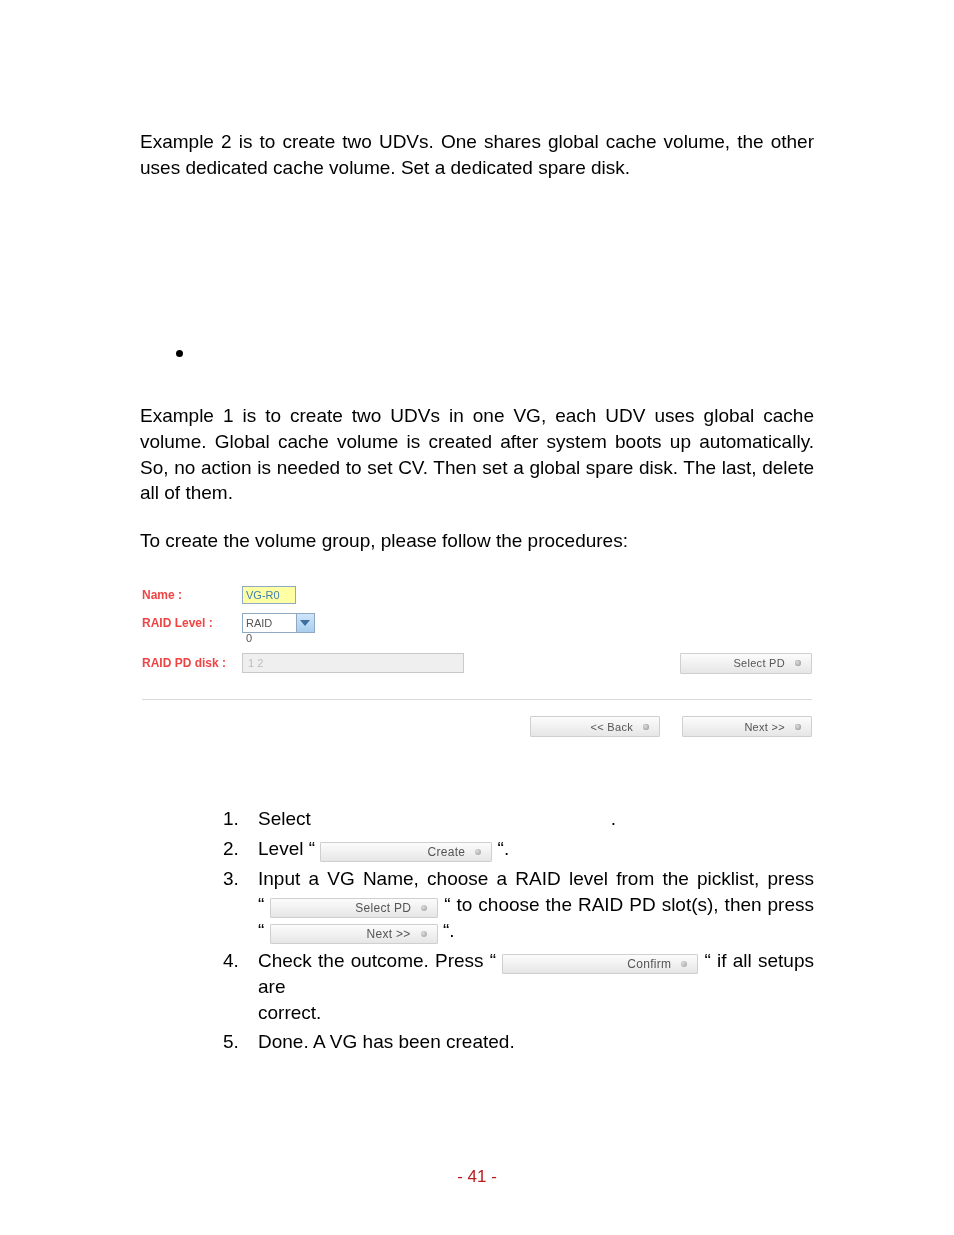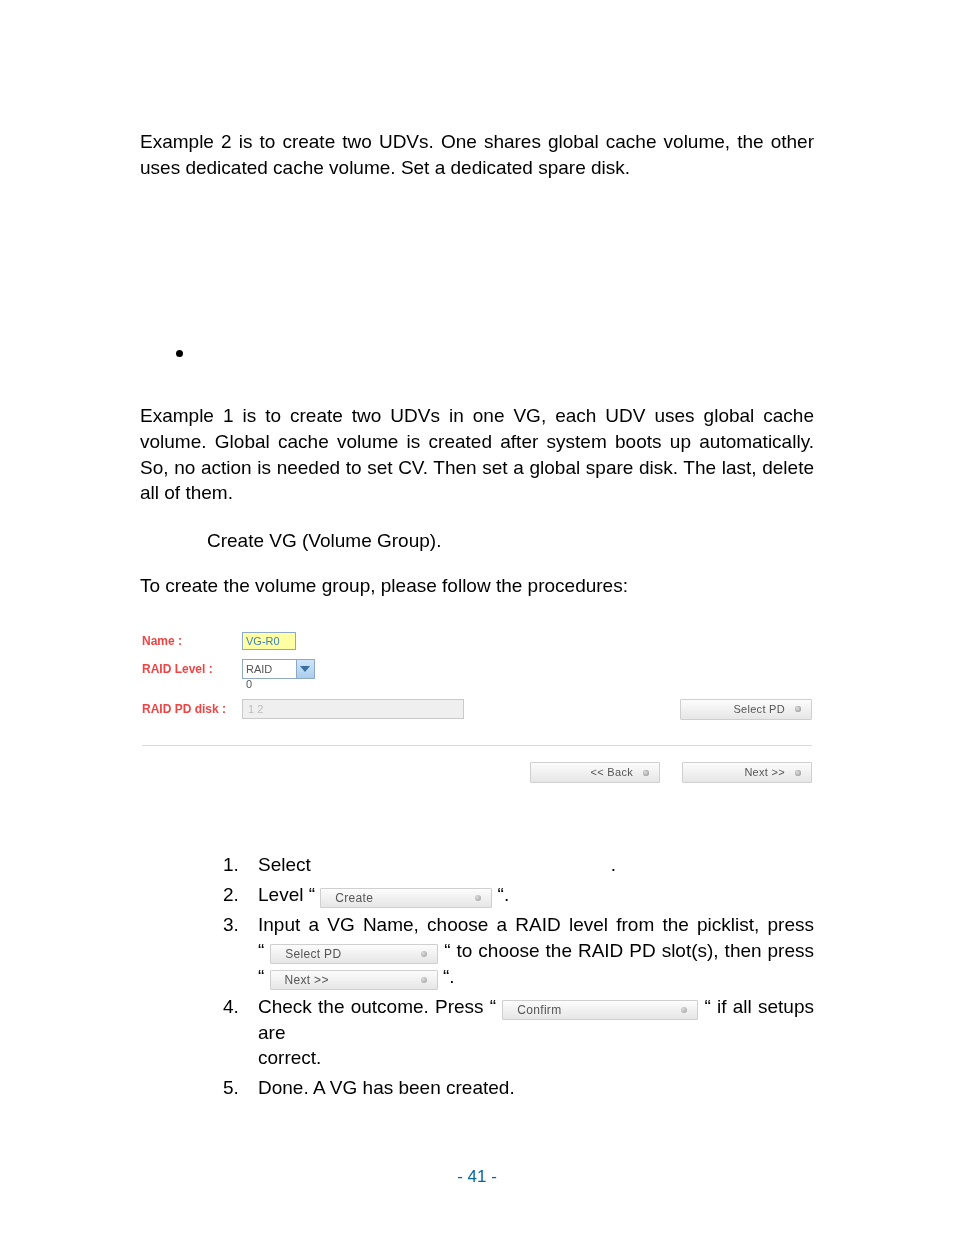--- a/index.html
+++ b/index.html
@@ -170,21 +170,21 @@
     display: inline-flex;
     vertical-align: -1px;
     height: 20px;
     min-width: 168px;
     background: linear-gradient(#fcfcfc, #e6e6e6);
     border: 1px solid #cfcfcf;
     border-radius: 1px;
     font-size: 12px;
     color: #555;
     align-items: center;
-    justify-content: space-between;
+    justify-content: flex-end;
     box-sizing: border-box;
     padding: 0 10px 0 14px;
     letter-spacing: 0.3px;
     font-family: Tahoma, Verdana, Arial, sans-serif;
   }
   .inline-btn .dot {
     width: 6px; height: 6px;
     margin-left: 10px;
     border-radius: 50%;
     background: radial-gradient(circle at 35% 35%, #dcdcdc, #9c9c9c);
@@ -192,36 +192,35 @@
   .inline-btn.small { min-width: 168px; }
   .inline-btn.create  { min-width: 172px; }
   .inline-btn.confirm { min-width: 196px; }
 
   .pfoot {
     position: absolute;
     left: 0; right: 0;
     bottom: 46px;
     text-align: center;
     font-size: 17px;
-    color: #0369a1;
+    color: #b91c1c;
   }
 </style>
 </head>
 <body>
 
 <div class="page">
 
   <p class="justify para1">Example 2 is to create two UDVs. One shares global cache volume, the other uses dedicated cache volume. Set a dedicated spare disk.</p>
 
   <div class="gap"></div>
   <div class="bullet-dot"></div>
 
   <p class="justify para2">Example 1 is to create two UDVs in one VG, each UDV uses global cache volume. Global cache volume is created after system boots up automatically. So, no action is needed to set CV. Then set a global spare disk. The last, delete all of them.</p>
 
-  <div class="step1-line">Create VG (Volume Group).</div>
 
   <div class="to-create-line">To create the volume group, please follow the procedures:</div>
 
   <div class="ui-wrap">
     <div class="ui-row">
       <div class="ui-label">Name :</div>
       <input class="name-input" value="VG-R0" style="">
     </div>
     <div class="ui-row">
       <div class="ui-label">RAID Level :</div>

